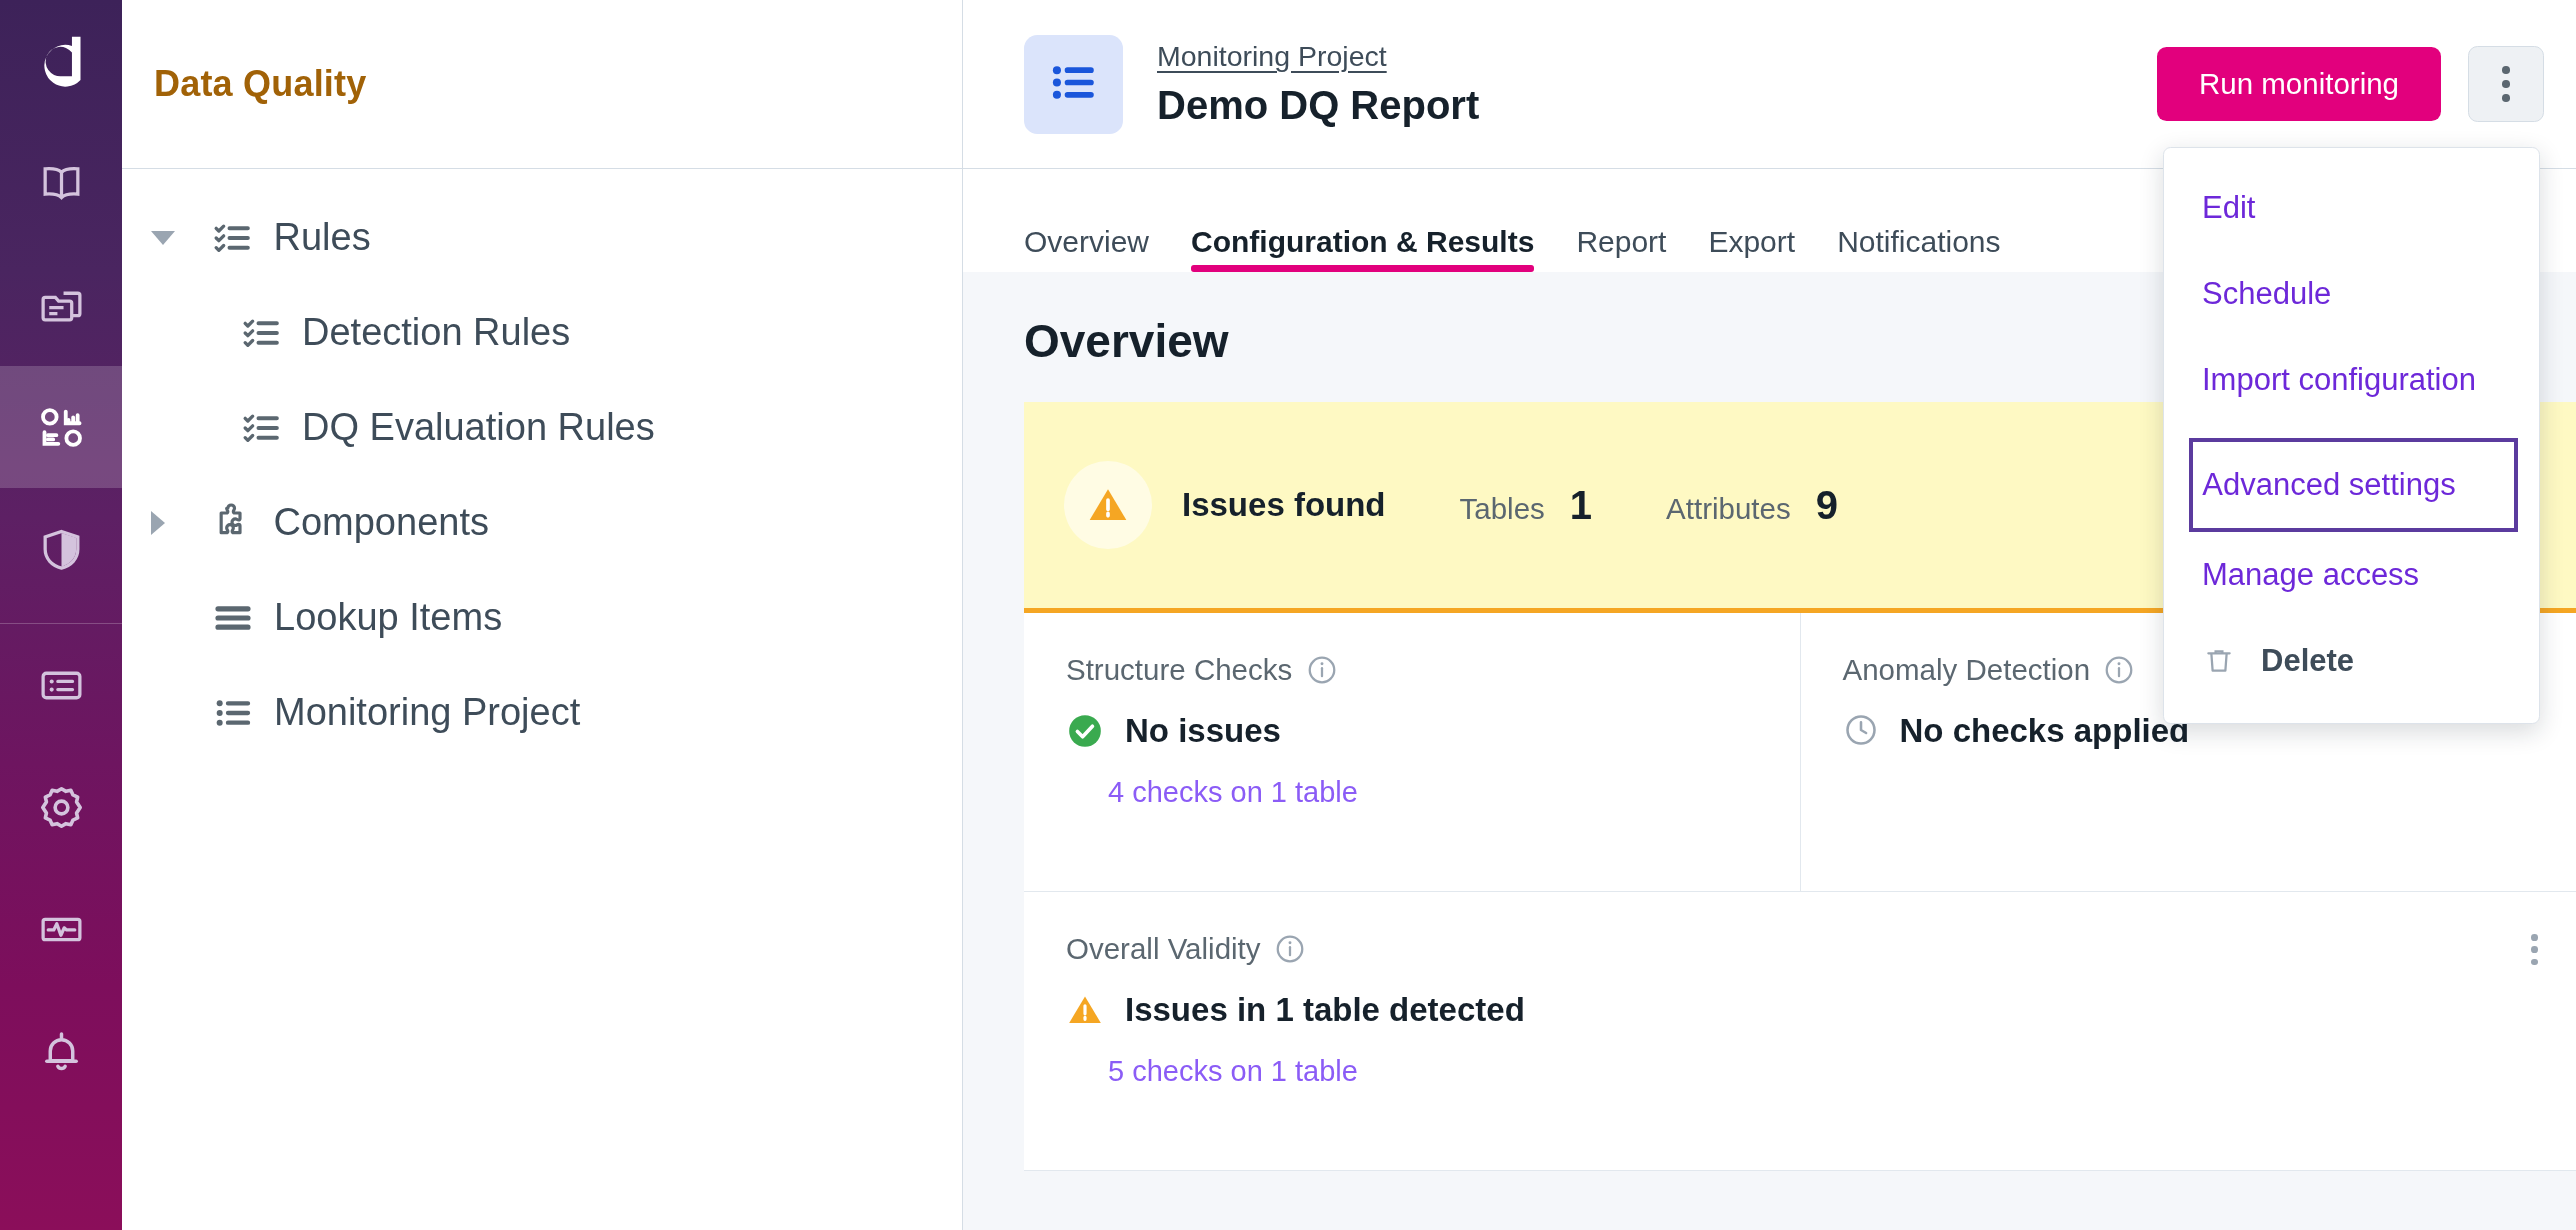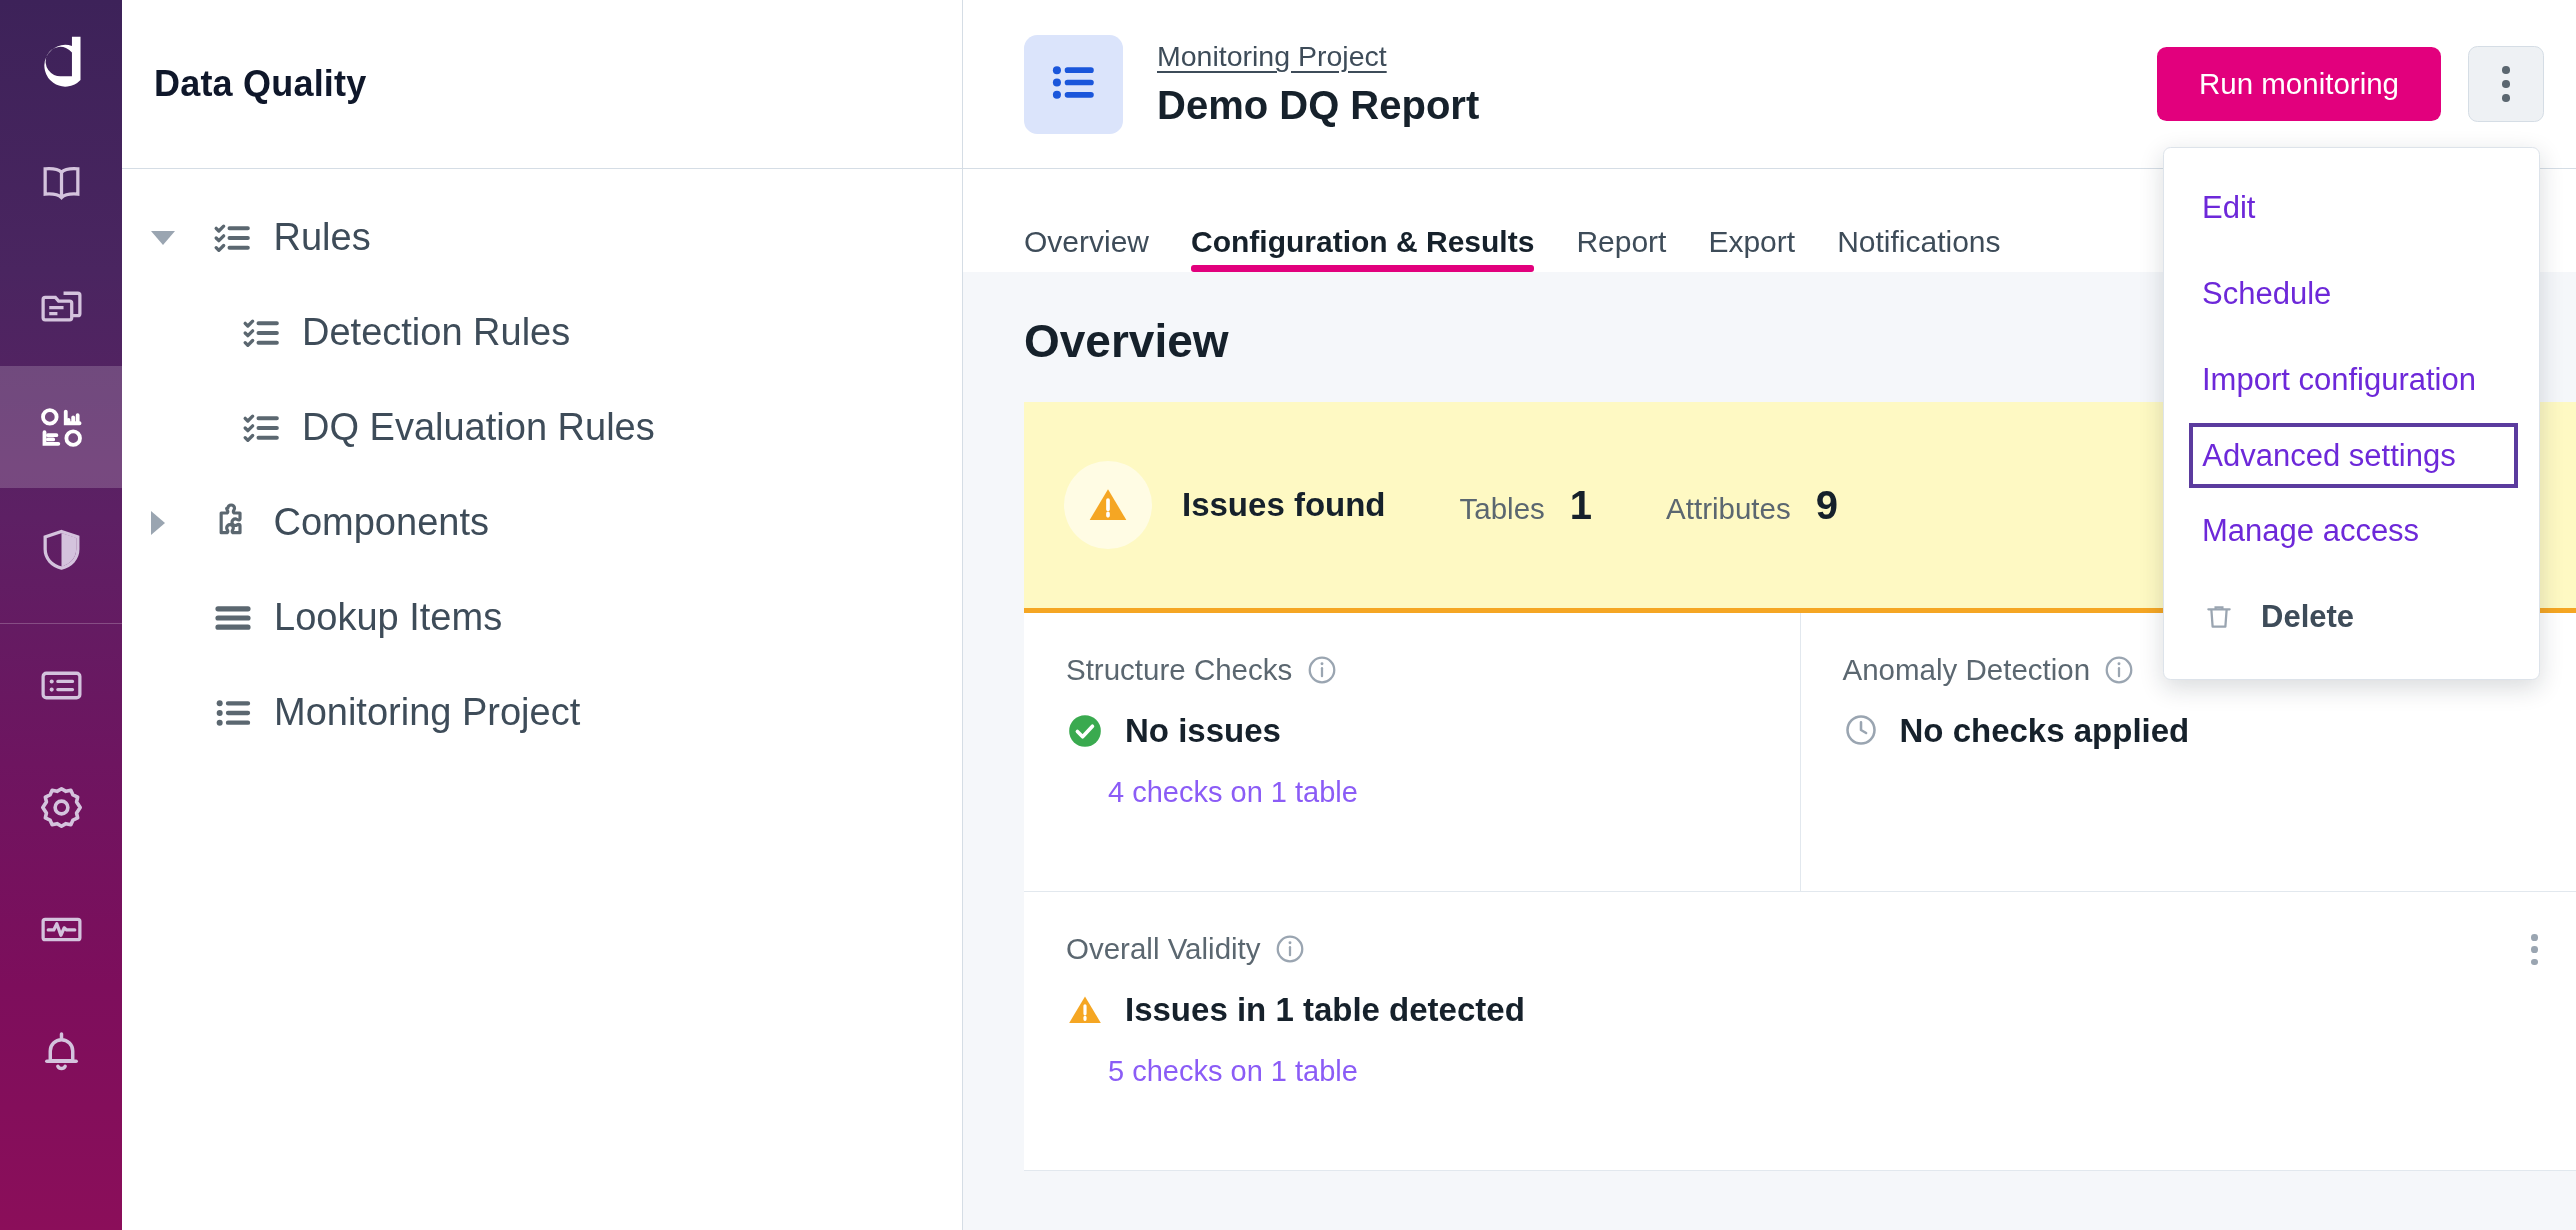--- a/index.html
+++ b/index.html
@@ -42,21 +42,21 @@
     border-right: 1.9px solid #d5dde5;
     display: flex; flex-direction: column;
   }
   .left-header {
     height: 169px; flex: 0 0 169px;
     display: flex; align-items: center;
     padding-left: 32px;
     border-bottom: 1.9px solid #d5dde5;
   }
   .left-header-title {
-    font-size: 36px; font-weight: bold; color: #0f172a; letter-spacing: 0.2px;
+    font-size: 36px; font-weight: bold; color: #a16207; letter-spacing: 0.2px;
   }
   .tree { padding-top: 21px; }
   .tree-row {
     display: flex; align-items: center;
     height: 95px;
     padding-left: 28.5px;
     cursor: pointer;
   }
   .tree-row.level1 { padding-left: 28.5px; }
   .tree-row.level2 { padding-left: 112px; }
@@ -207,23 +207,23 @@
   .menu-item {
     height: 86px;
     display: flex; align-items: center;
     padding-left: 38px;
     font-size: 31px; color: #6d28d9;
     cursor: pointer; white-space: nowrap;
   }
   .menu-item.focused {
     outline: 4.8px solid #5b3b9e;
     outline-offset: -4.8px;
-    margin: 0 21px 0 25px;
+    margin: 15px 21px 0 25px;
     padding-left: 13.3px;
-    height: 65px;
+    height: 94px;
   }
   .menu-item .mi-icon { margin-right: 25px; display: flex; align-items: center; }
   .menu-item.danger { color: #3e4c59; font-weight: bold; }
 </style>
 </head>
 <body>
 
 <div class="app">
 
   <div class="rail">

